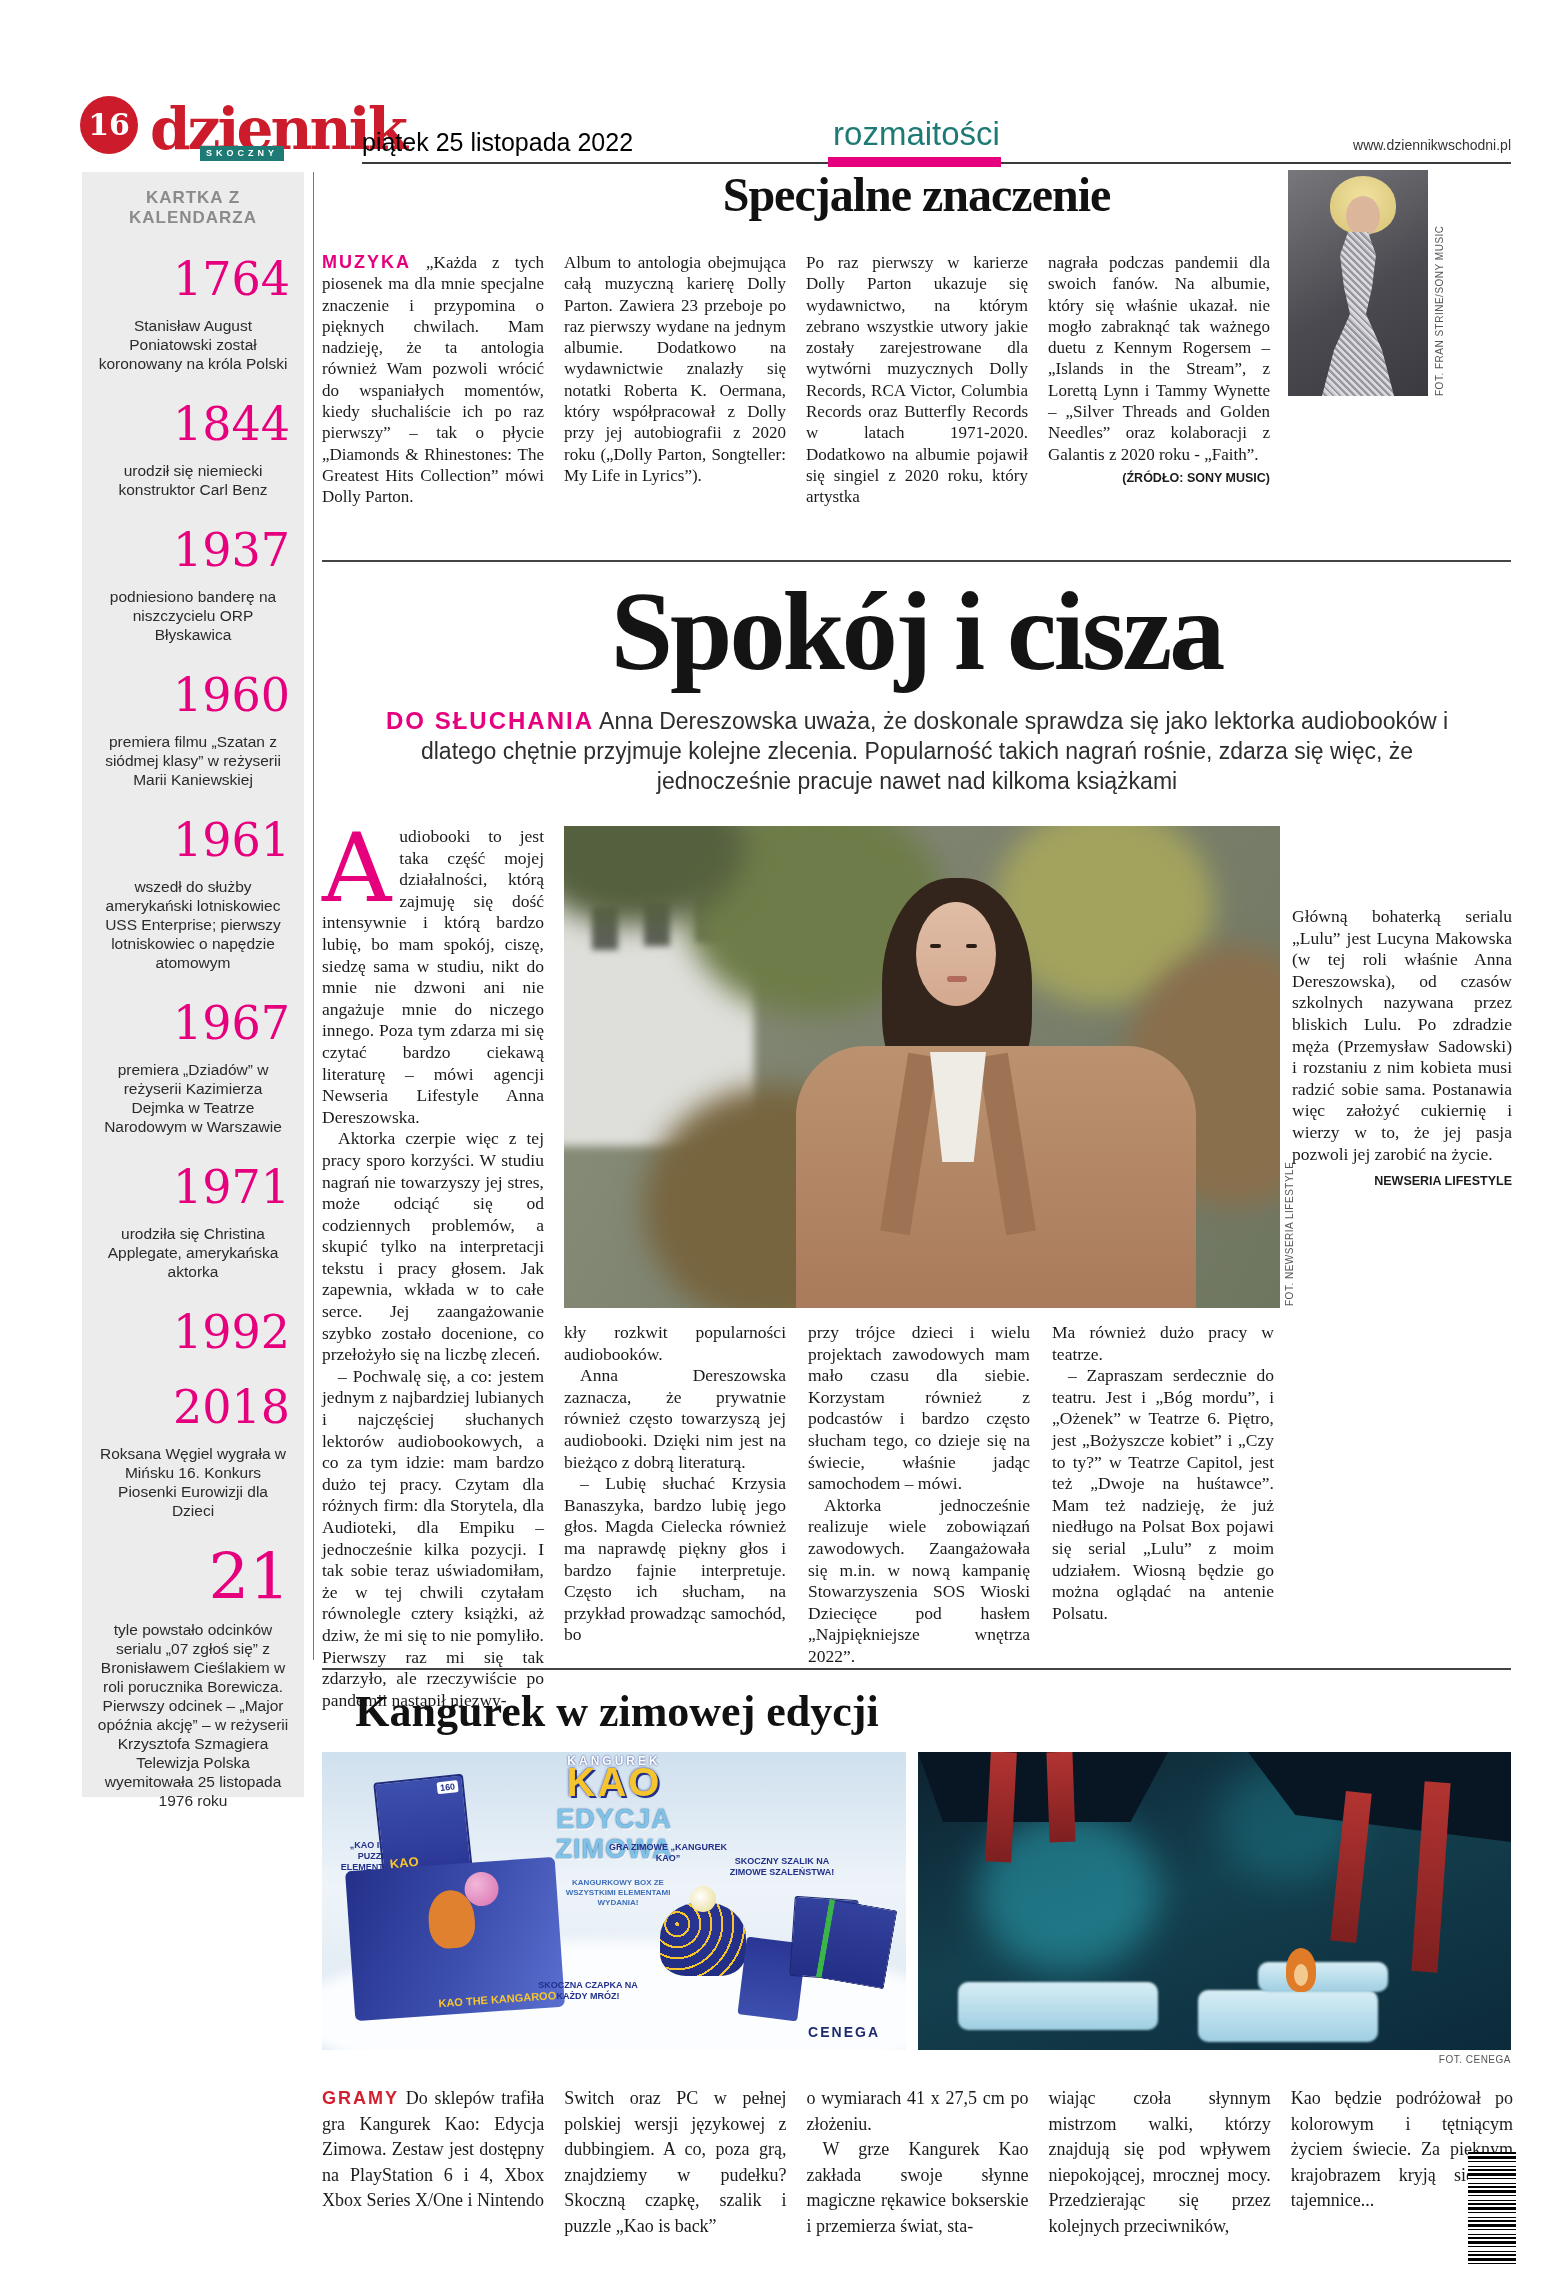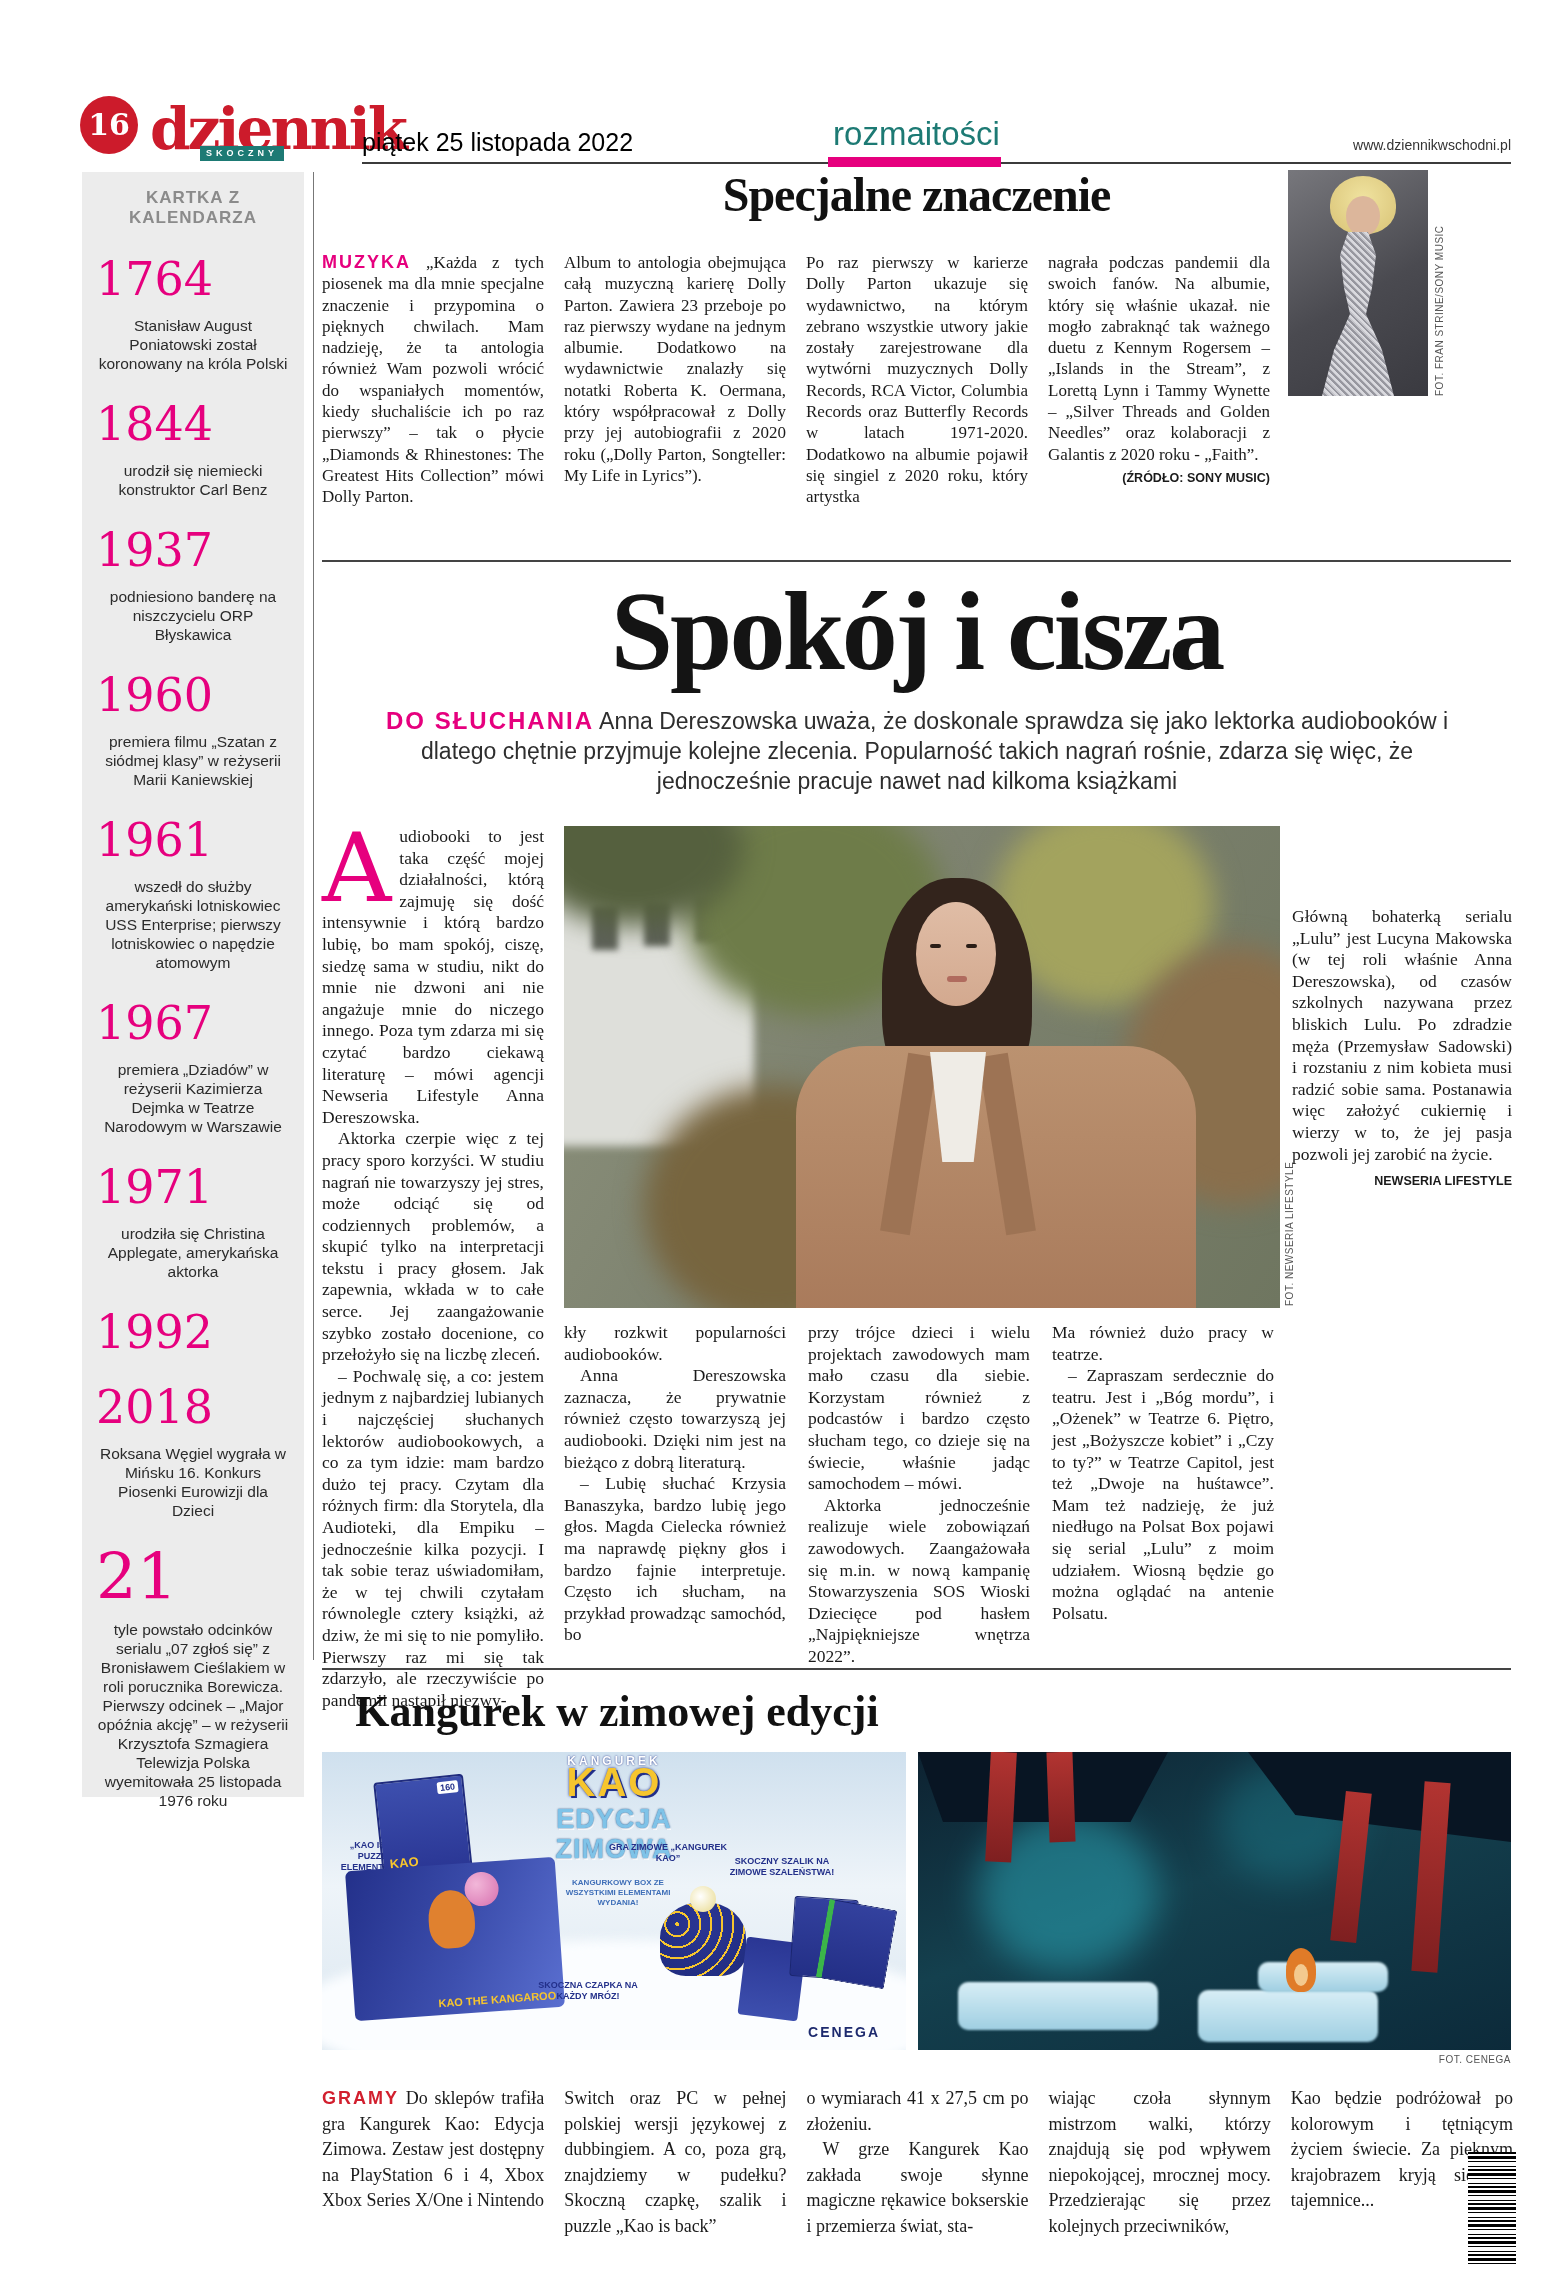--- a/index.html
+++ b/index.html
@@ -16,21 +16,21 @@
   .date{left:362px;top:128px;font:300 25px/28px "Liberation Sans",sans-serif;color:#000000;}
   .hrule{left:362px;top:162px;width:1149px;height:2px;background:#3b3b3b;}
   .section{left:322px;top:114px;width:1189px;text-align:center;
            font:300 33px/40px "Liberation Sans",sans-serif;color:#1d7a74;}
   .pinkbar{left:828px;top:157px;width:173px;height:10px;background:#e6007e;}
   .website{left:1200px;top:136px;width:311px;text-align:right;
            font:14px/18px "Liberation Sans",sans-serif;color:#333;}
 
   
   .sidebar{left:82px;top:172px;width:222px;height:1625px;background:#ececec;
-           display:flex;flex-direction:column;align-items:flex-start;gap:27px;
+           display:flex;flex-direction:column;align-items:flex-end;gap:27px;
            padding:16px 14px;box-sizing:border-box;text-align:center;}
   .cal-title{font:bold 17px/20px "Liberation Sans",sans-serif;color:#8b8b8b;letter-spacing:1px;}
   .cal-year{font:400 46px/48px "DejaVu Serif",serif;color:#e6007e;}
   .cal-year.big{font-size:64px;line-height:60px;}
   .cal-text{font:15.5px/19px "Liberation Sans",sans-serif;color:#2b2b2b;margin-top:-14px;}
   .vdiv{left:313px;top:172px;width:1px;height:1488px;background:#777;}
 
   
   .top-head{left:322px;top:166px;width:1189px;text-align:center;
             font:bold 48px/58px "Liberation Serif",serif;color:#111;letter-spacing:-1px;}

